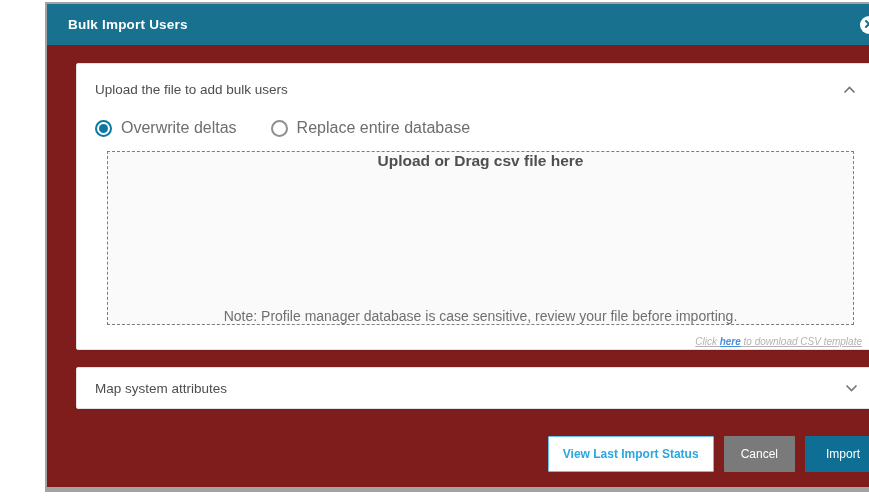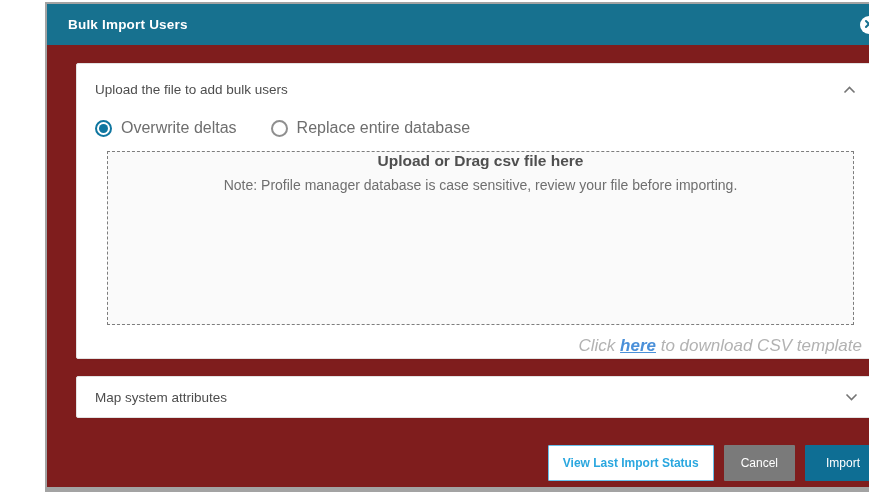--- a/index.html
+++ b/index.html
@@ -54,29 +54,29 @@
   }
   .radio-circle.selected { border-color: #0F76A0; }
   .radio-circle .dot { width: 9px; height: 9px; border-radius: 50%; background: #0F76A0; display: none; }
   .radio-circle.selected .dot { display: block; }
 
   .dropzone {
     margin: 0 10px 0 12px;
     height: 174px;
     border: 1px dashed #7d7d7d;
     background: #fafafa;
-    display: flex; flex-direction: column; align-items: center; justify-content: flex-start;
+    display: flex; flex-direction: column; align-items: center; justify-content: space-between;
     cursor: pointer;
   }
   .dz-title { color: #4f4f4f; font-size: 15.5px; font-weight: bold; margin-bottom: 7px; }
   .dz-note { color: #6f6f6f; font-size: 14px; }
 
   .template-line {
     text-align: right; margin: 11px 2px 2px 0;
-    font-size: 17px; font-style: italic; color: #b2b2b2;
+    font-size: 10px; font-style: italic; color: #b2b2b2; text-decoration: underline;
   }
   .template-line a { color: #4a90d9; font-weight: bold; text-decoration: underline; cursor: pointer; }
 
   .map-card {
     margin-top: 17px;
     height: 42px;
     display: flex; align-items: center; justify-content: space-between;
     padding: 0 14px 0 18px; cursor: pointer;
   }
 

